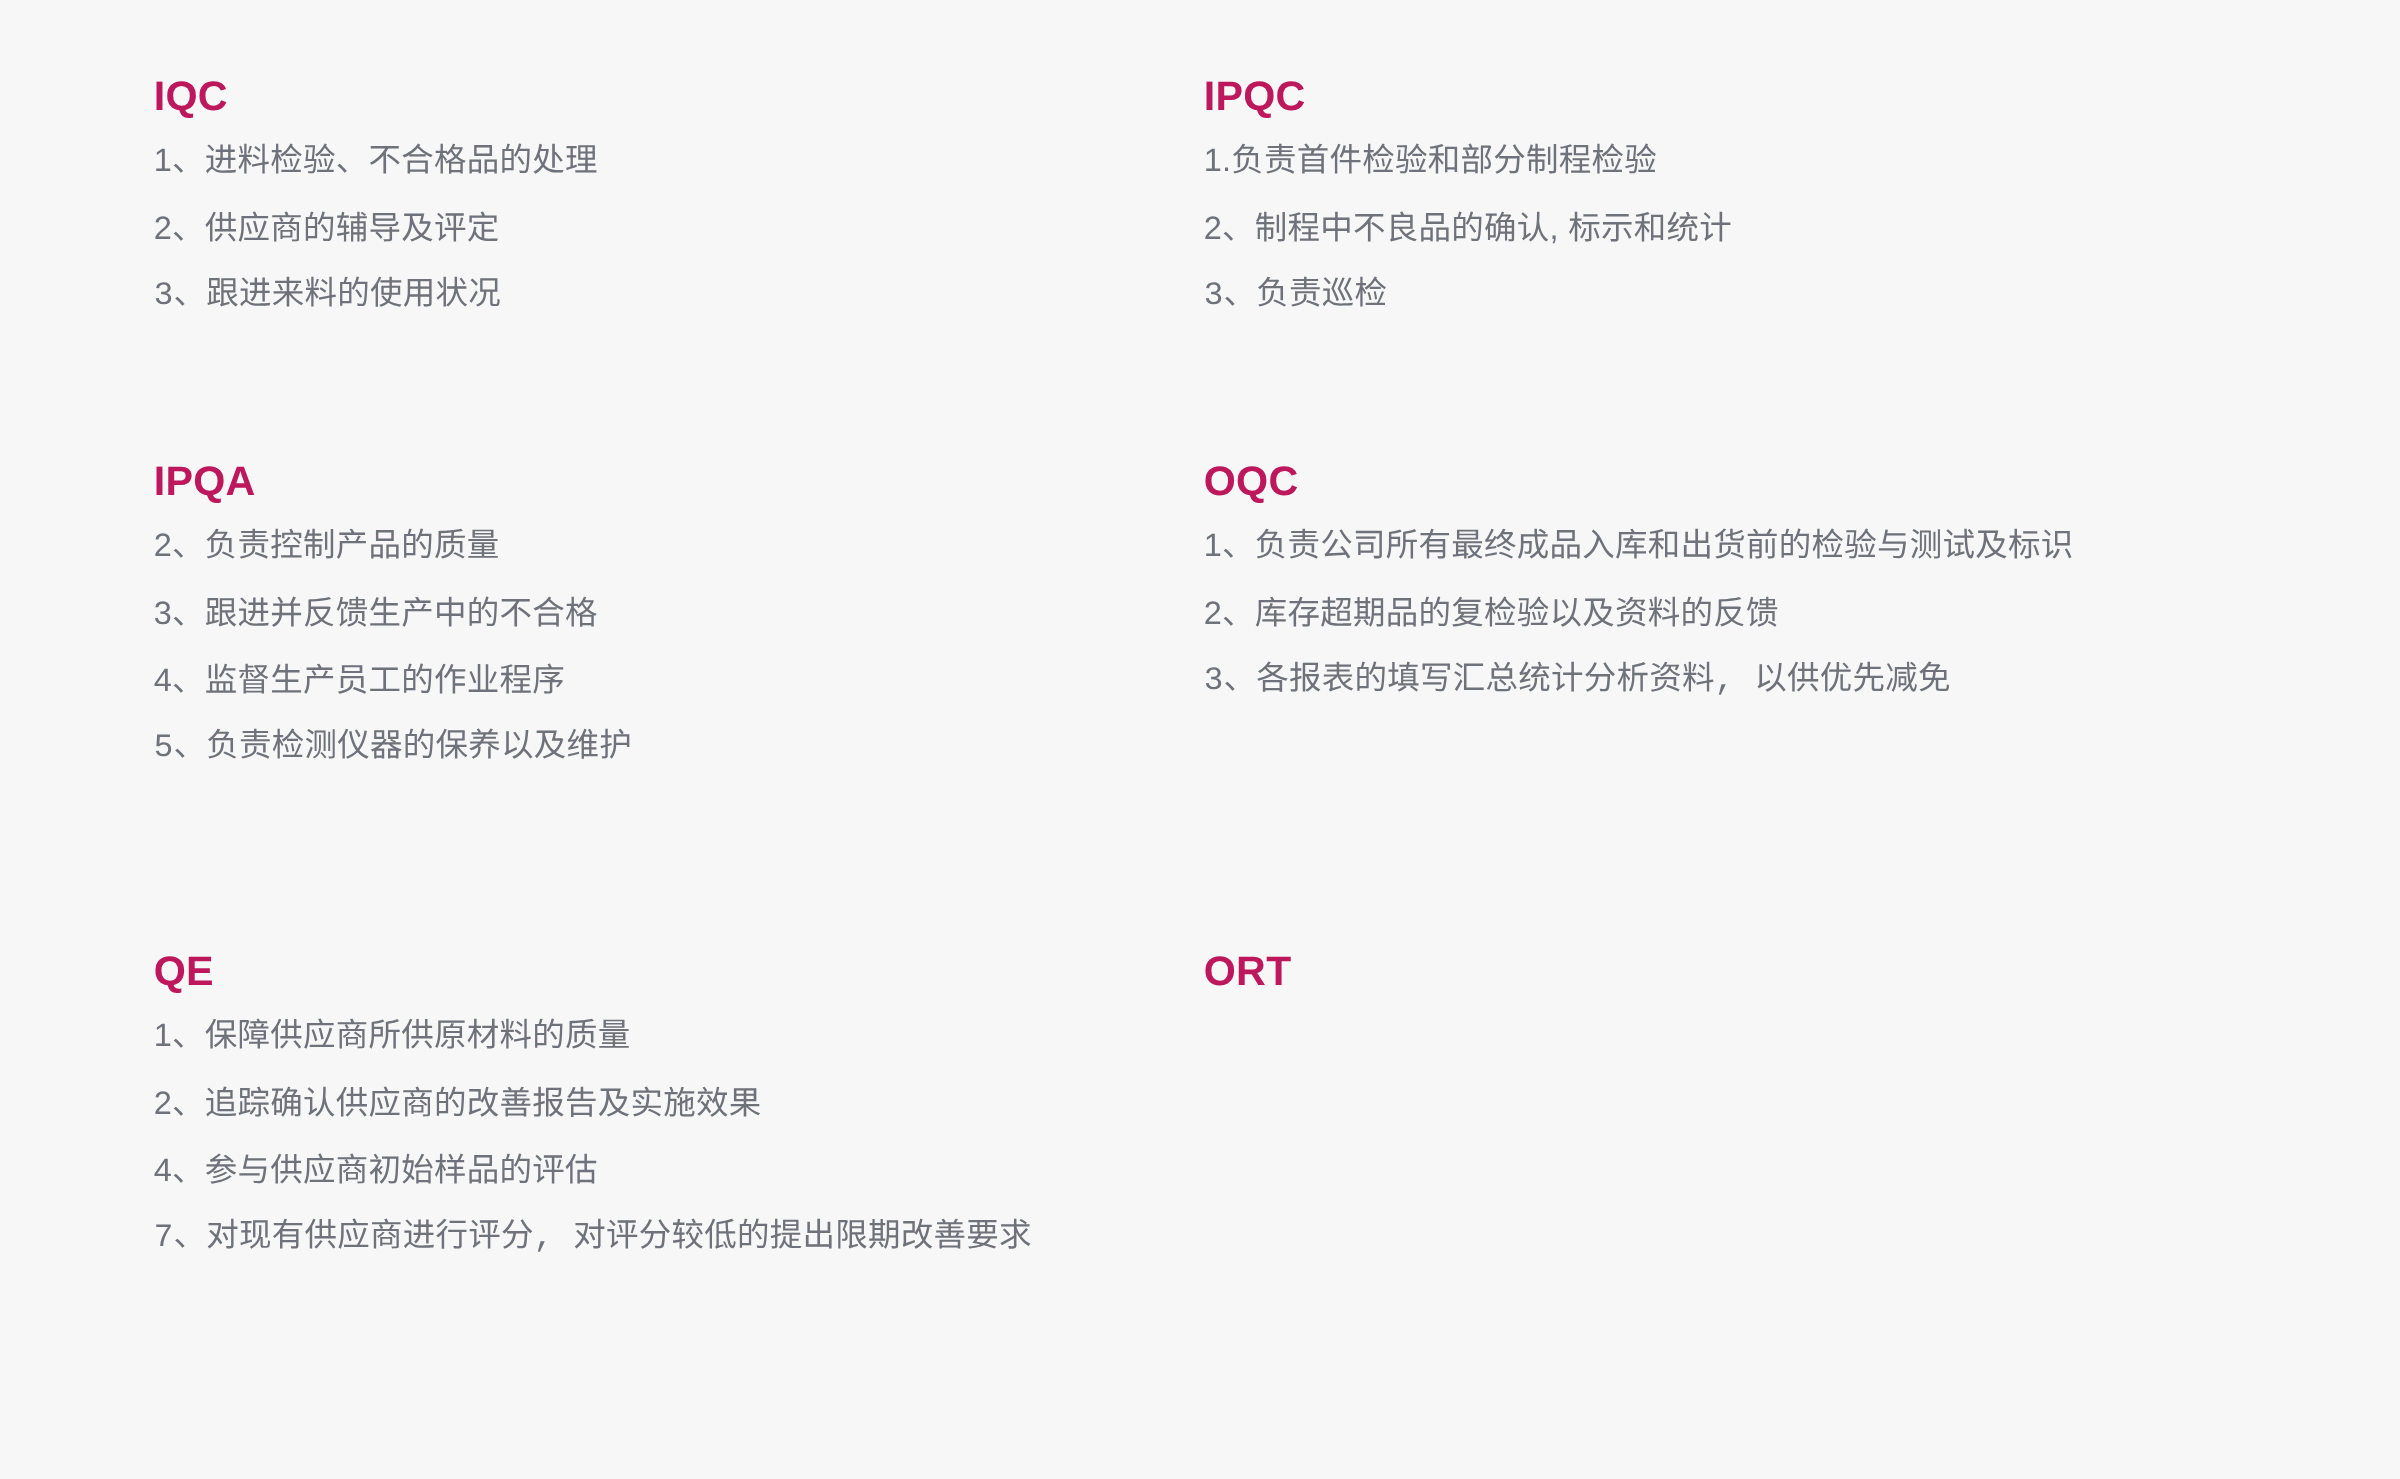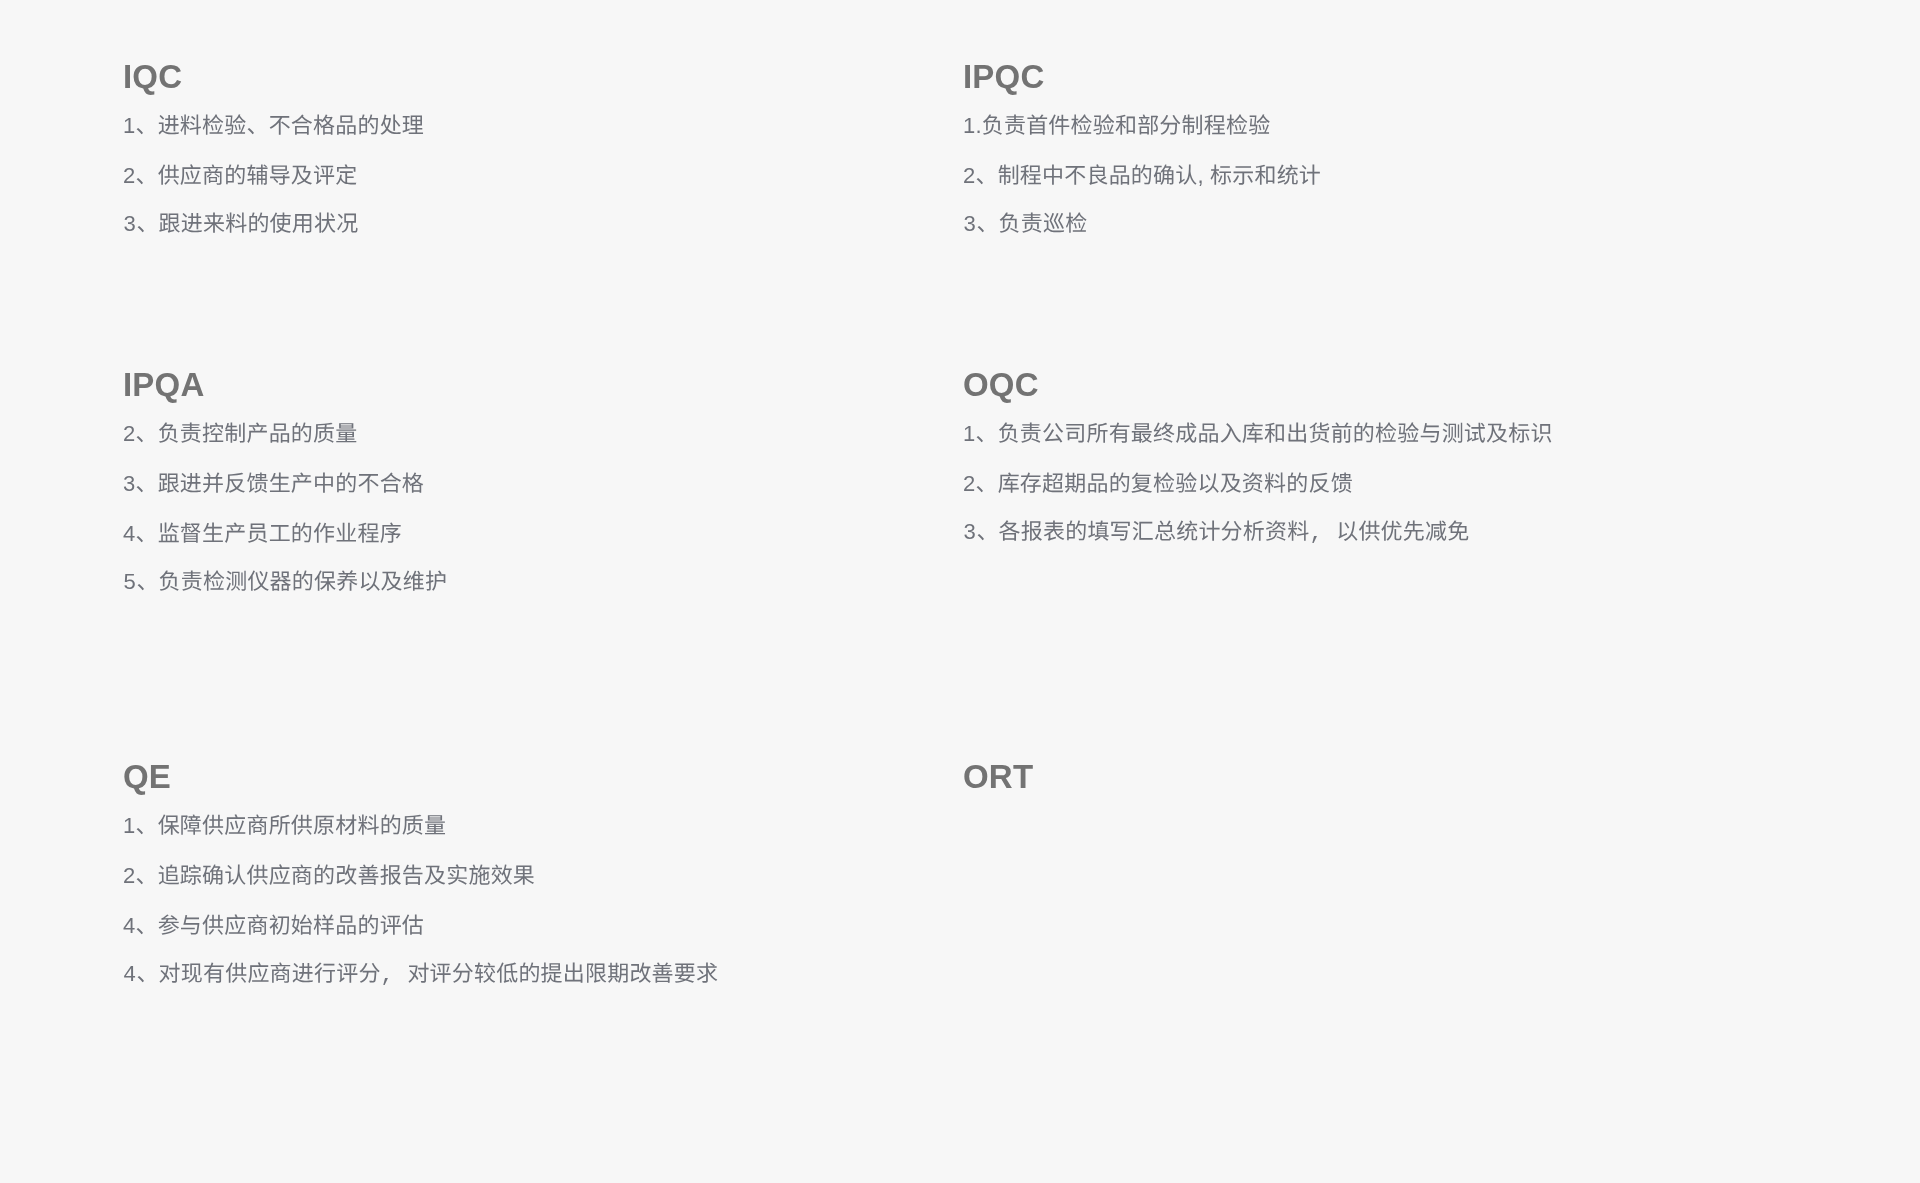--- a/index.html
+++ b/index.html
@@ -37,38 +37,38 @@
   .section {
     box-sizing: border-box;
   }
 
   
   .row-1 { height: 308px; }
   .row-2 { height: 392px; }
   .row-3 { height: 330px; }
 
   .section-title {
-    color: #737373;
+    color: #be185d;
     font-size: 33px;
     font-weight: bold;
     line-height: 1;
     letter-spacing: 0.2px;
     margin: 0 0 22px 0;
     padding: 0;
   }
 
   .item-list {
     list-style: none;
     margin: 0;
     padding: 0;
   }
 
   .item {
     color: #6f727a;
-    font-size: 22px;
+    font-size: 26px;
     line-height: 1.0;
     margin: 12px 0 28px 0;
     white-space: nowrap;
     letter-spacing: 0.2px;
   }
   .item:last-child { margin-bottom: 0; font-family: Liberation Mono, monospace; }
 </style>
 </head>
 <body>
 
@@ -111,21 +111,21 @@
         <li class="item">3、各报表的填写汇总统计分析资料, 以供优先减免</li>
       </ul>
     </div>
 
     <div class="section row-3">
       <div class="section-title">QE</div>
       <ul class="item-list">
         <li class="item">1、保障供应商所供原材料的质量</li>
         <li class="item">2、追踪确认供应商的改善报告及实施效果</li>
         <li class="item">4、参与供应商初始样品的评估</li>
-        <li class="item">4、对现有供应商进行评分, 对评分较低的提出限期改善要求</li>
+        <li class="item">7、对现有供应商进行评分, 对评分较低的提出限期改善要求</li>
       </ul>
     </div>
 
     <div class="section row-3">
       <div class="section-title">ORT</div>
     </div>
 
   </div>
 </div>
 

